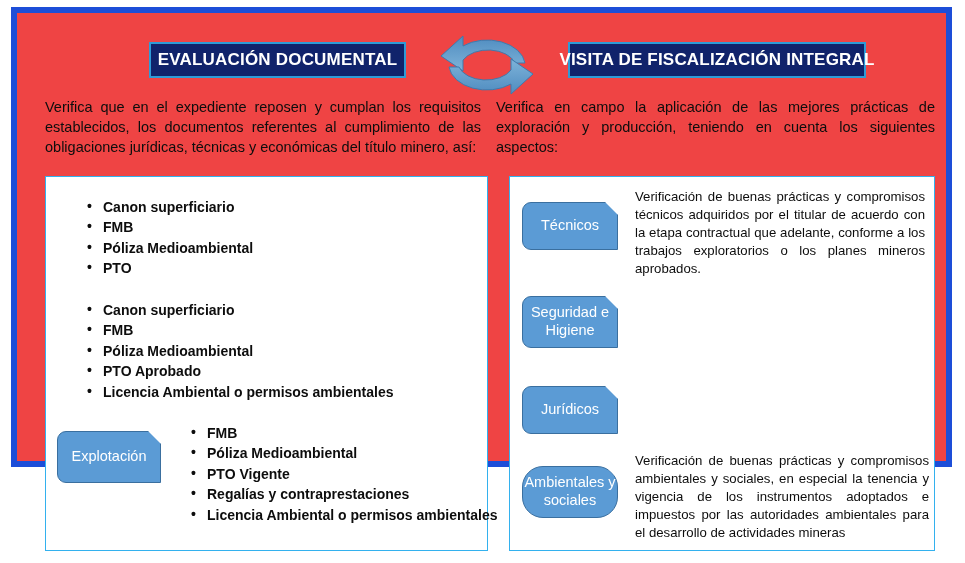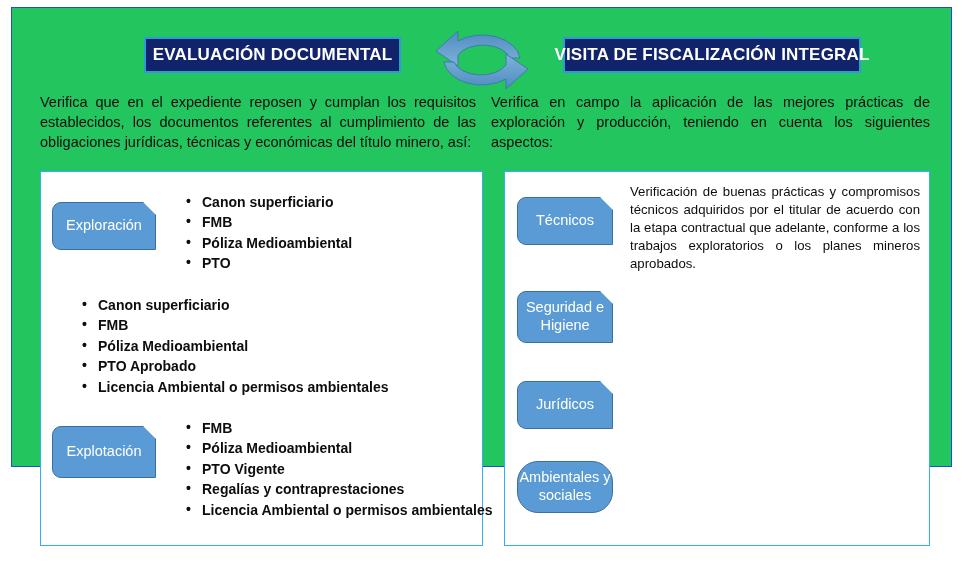--- a/index.html
+++ b/index.html
@@ -13,23 +13,23 @@
     font-family: "Liberation Sans", sans-serif;
     overflow: hidden;
   }
 
   .page-frame {
     position: absolute;
     left: 11px;
     top: 7px;
     width: 941px;
     height: 460px;
-    border: 1px solid #1d4ed8;
-    box-sizing: border-box;
-    background: #22c55e;
+    border: 6px solid #1d4ed8;
+    box-sizing: border-box;
+    background: #ef4444;
   }
 
   
   .header-row {
     position: absolute;
     left: 0;
     top: 14px;
     width: 941px;
     height: 70px;
   }
@@ -218,23 +218,20 @@
       <span>VISITA DE FISCALIZACIÓN INTEGRAL</span>
     </div>
   </div>
 
   <div class="intro intro-left">Verifica que en el expediente reposen y cumplan los requisitos establecidos, los documentos referentes al cumplimiento de las obligaciones jurídicas, técnicas y económicas del título minero, así:</div>
   <div class="intro intro-right">Verifica en campo la aplicación de las mejores prácticas de exploración y producción, teniendo en cuenta los siguientes aspectos:</div>
 
   <div class="panel panel-left">
 
     <div class="row lrow1">
-      <div class="chip">
-        <span>Exploración</span>
-      </div>
       <div class="listwrap">
         <ul class="bullets">
           <li>Canon superficiario</li>
           <li>FMB</li>
           <li>Póliza Medioambiental</li>
           <li>PTO</li>
         </ul>
       </div>
     </div>
 
@@ -285,17 +282,18 @@
     <div class="row rrow3">
       <div class="chip">
         <span>Jurídicos</span>
       </div>
     </div>
 
     <div class="row rrow3b">
       <div class="chip">
         <span>Ambientales y sociales</span>
       </div>
+      <div class="desc">Verificación de buenas prácticas y compromisos ambientales y sociales, en especial la tenencia y vigencia de los instrumentos adoptados e impuestos por las autoridades ambientales para el desarrollo de actividades mineras</div>
     </div>
 
   </div>
 
 </div>
 
 </body></html>

